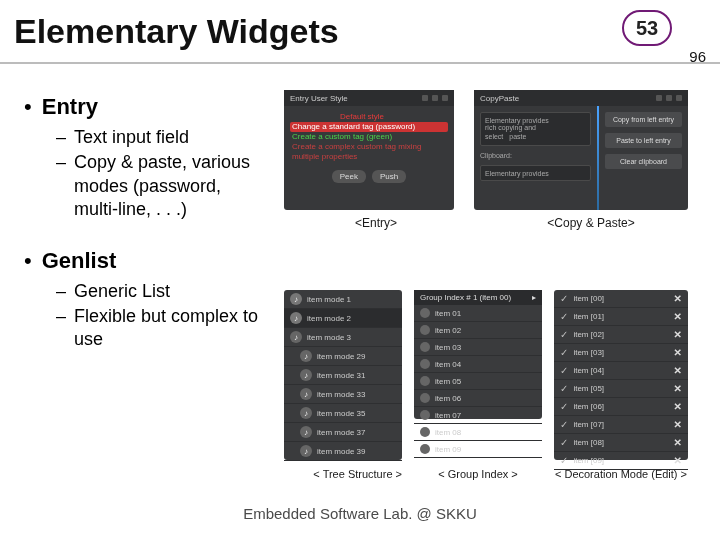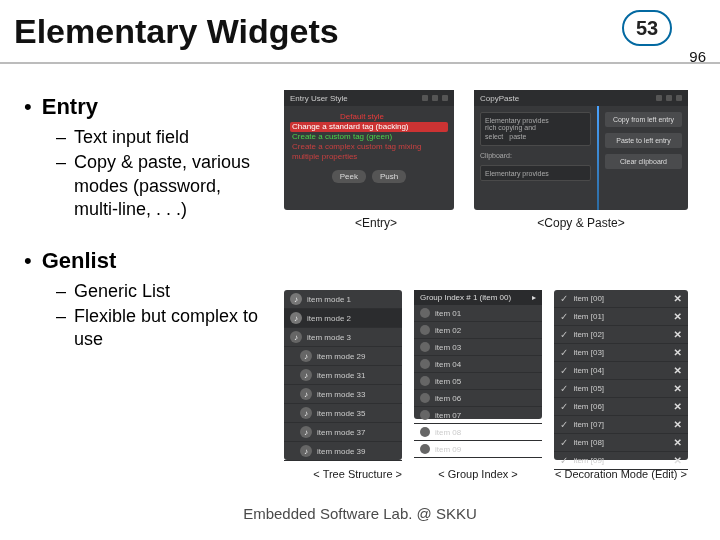--- a/index.html
+++ b/index.html
@@ -27,21 +27,21 @@
     font-size: 34px;
     font-weight: 700;
     color: #111;
   }
   .badge-53 {
     position: absolute;
     top: 10px;
     right: 48px;
     width: 50px;
     height: 36px;
-    border: 2px solid #0369a1;
+    border: 2px solid #701a75;
     border-radius: 18px;
     background: #fff;
     text-align: center;
     line-height: 32px;
     font-weight: 700;
     font-size: 20px;
     color: #222;
   }
   .page-96 {
     position: absolute;
@@ -145,21 +145,21 @@
   .deco-left { display: flex; align-items: center; gap: 5px; }
   .tick { color: #bbb; font-size: 10px; }
   .deco-lbl { font-size: 8px; color: #ccc; }
   .xbtn { color: #ddd; font-size: 10px; font-weight: bold; }
 
   .caption { position: absolute; top: 468px; font-size: 11px; color: #1a1a1a; text-align: center; }
   .caption.tree { left: 284px; width: 118px; text-align: right; }
   .caption.group { left: 414px; width: 128px; }
   .caption.deco { left: 554px; width: 134px; }
   .caption.entry { position: absolute; top: 216px; left: 291px; width: 170px; font-size: 12px; text-align: center; }
-  .caption.copy { position: absolute; top: 216px; left: 474px; width: 214px; font-size: 12px; text-align: center; }
+  .caption.copy { position: absolute; top: 216px; left: 484px; width: 214px; font-size: 12px; text-align: center; }
 
   .footer {
     position: absolute;
     bottom: 18px;
     left: 0;
     width: 720px;
     text-align: center;
     font-size: 15px;
     color: #4a4a4a;
   }
@@ -208,21 +208,21 @@
   <div class="win-titlebar">
     <span>Entry User Style</span>
     <div class="win-dots">
         <div class="win-dot"></div>
         <div class="win-dot"></div>
         <div class="win-dot"></div>
       </div>
   </div>
   <div class="entry-body">
     <div class="eline red">Default style</div>
-    <div class="eline bgred">Change a standard tag (backing)</div>
+    <div class="eline bgred">Change a standard tag (password)</div>
     <div class="eline green">Create a custom tag (green)</div>
     <div class="eline red2">Create a complex custom tag mixing multiple properties</div>
     <div class="entry-btns">
       <div class="ebtn">Peek</div>
       <div class="ebtn">Push</div>
     </div>
   </div>
 </div>
 <div class="caption entry">&lt;Entry&gt;</div>
 

